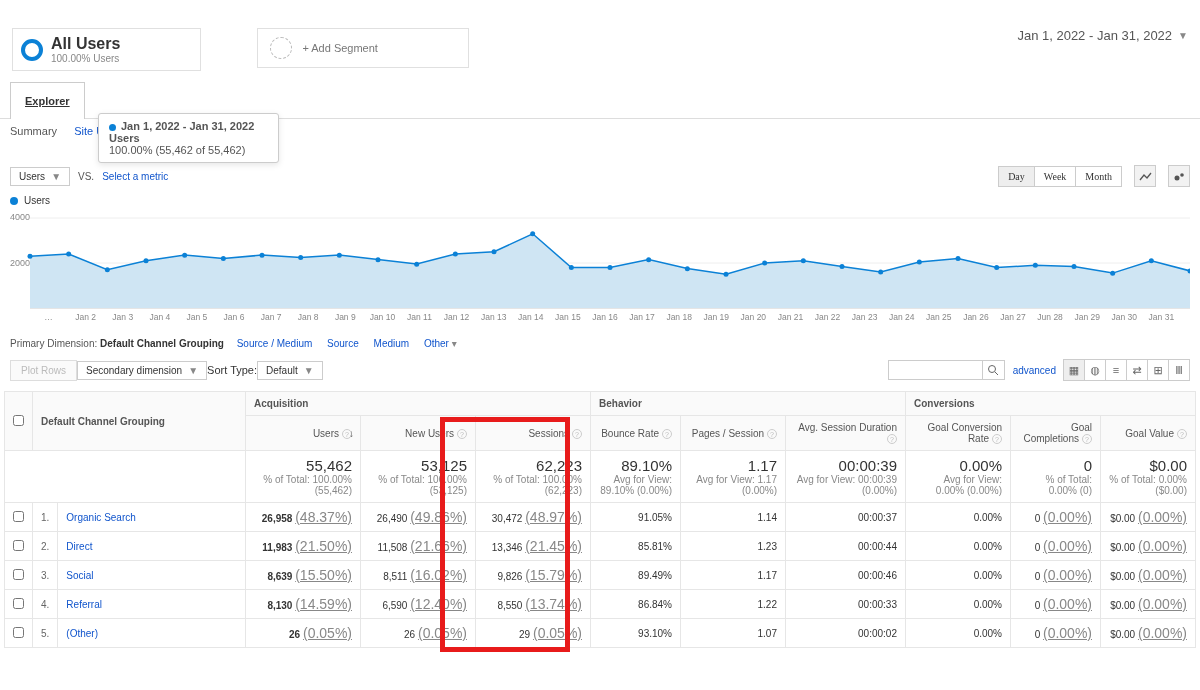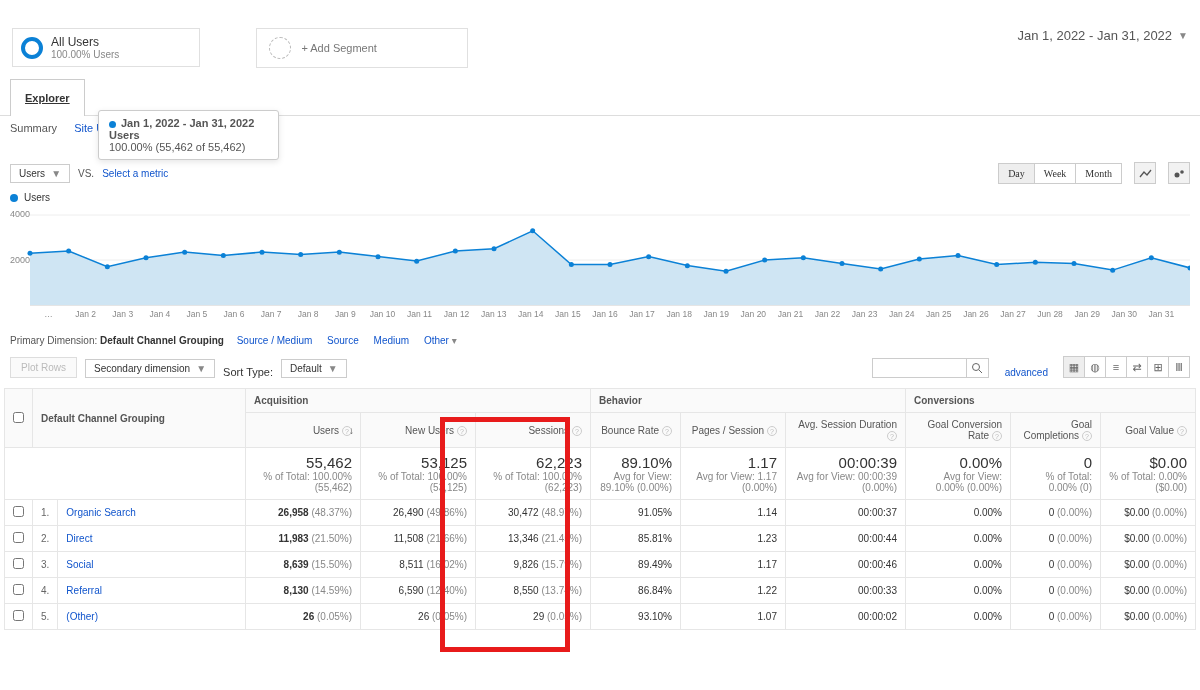--- a/index.html
+++ b/index.html
@@ -2,21 +2,21 @@
 <html><head>
 <meta charset="utf-8">
 <style>
 * { box-sizing: border-box; margin: 0; padding: 0; }
 body { font-family: Arial, Helvetica, sans-serif; font-size: 11px; color: #333; background: #fff; width: 1200px; }
 a { color: #1155cc; text-decoration: none; cursor: pointer; }
 
 .top-row { display: flex; align-items: flex-start; padding: 28px 12px 10px 12px; }
 .segment-box { border: 1px solid #e0e0e0; padding: 6px 80px 6px 8px; display: flex; align-items: center; margin-right: 22px; }
 .seg-circle { width: 22px; height: 22px; border: 4px solid #0b81d6; border-radius: 50%; margin-right: 8px; }
-.seg-title { font-size: 12px; font-weight: normal; }
+.seg-title { font-size: 16px; font-weight: bold; }
 .seg-sub { font-size: 10px; color: #888; }
 .add-seg-box { border: 1px solid #e0e0e0; padding: 8px 90px 8px 12px; display: flex; align-items: center; color: #777; margin-left: 34px; }
 .add-circle { width: 22px; height: 22px; border: 1px dashed #bbb; border-radius: 50%; margin-right: 10px; }
 .date-range { margin-left: auto; color: #555; font-size: 13px; display: flex; align-items: center; gap: 6px; }
 .chev { font-size: 10px; color: #888; }
 
 .tabs-row { border-bottom: 1px solid #ddd; padding: 0 10px; }
 .tab { display: inline-block; border: 1px solid #ccc; border-bottom: none; padding: 12px 14px; font-size: 11px; font-weight: bold; background: #fff; position: relative; top: 1px; text-decoration: underline; }
 .subtabs { padding: 6px 10px 4px 10px; color: #555; position: relative; }
 .subtabs span { margin-right: 14px; }
@@ -42,41 +42,41 @@
 .chart svg { width: 100%; height: 100%; }
 .ytick { position: absolute; left: 0; font-size: 9px; color: #888; }
 .xticks { display: flex; padding: 2px 10px 6px 20px; font-size: 8.5px; color: #888; }
 .xticks span { flex: 1; text-align: center; }
 
 .dim-row { padding: 10px 10px 6px 10px; font-size: 10px; color: #555; }
 .dim-row b { color: #333; margin-right: 4px; }
 .dim-row a { margin: 0 6px; }
 .other { color: #1155cc; }
 
-.filter-row { display: flex; align-items: flex-end; padding: 4px 10px 10px 10px; gap: 8px; }
+.filter-row { display: flex; align-items: center; padding: 4px 10px 10px 10px; }
 .disabled-btn { border: 1px solid #ddd; color: #bbb; padding: 4px 10px; font-size: 10px; background: #fafafa; }
 .search-box { margin-left: auto; display: flex; }
 .search-box input { border: 1px solid #ccc; width: 95px; padding: 3px; font-size: 11px; }
 .search-box .mag { border: 1px solid #ccc; border-left: none; width: 22px; display: flex; align-items: center; justify-content: center; }
 .adv { color: #1155cc; font-size: 10px; margin: 0 8px; }
 .view-icons { display: flex; }
 .view-icons .vi { width: 22px; height: 22px; border: 1px solid #ccc; margin-left: -1px; display: flex; align-items: center; justify-content: center; font-size: 11px; background: #fff; color: #666; }
 .view-icons .vi.active { background: #eee; }
 
 .tbl { width: calc(100% - 8px); margin: 0 4px; border-collapse: collapse; font-size: 10px; }
 .tbl th, .tbl td { border: 1px solid #e6e6e6; padding: 6px 8px; }
 .tbl .grp-head th { background: #fafafa; text-align: left; font-weight: bold; font-size: 10px; color: #555; }
 .tbl .col-head th { background: #fafafa; text-align: left; font-weight: normal; font-size: 10px; color: #555; position: relative; }
 .tbl .col-head th.right { text-align: right; }
 .tbl .col-head .q { display: inline-block; width: 10px; height: 10px; border: 1px solid #ccc; border-radius: 50%; font-size: 7px; text-align: center; line-height: 9px; color: #bbb; margin-left: 3px; }
 .sort-arrow { position: absolute; right: 6px; top: 50%; transform: translateY(-50%); font-size: 10px; color: #666; }
 .tbl td { text-align: right; }
 .tbl td.left { text-align: left; }
 .tbl td.num { color: #333; }
-.tbl .pct { color: #888; font-size: 10px; }
+.tbl .pct { color: #888; font-size: 14px; text-decoration: underline; }
 .tbl .big { font-size: 15px; }
 .tbl .tot-sub { color: #888; font-size: 10px; }
 .tbl .ck { width: 22px; text-align: center; }
 .tbl input[type=checkbox] { width: 11px; height: 11px; }
 
 .col-acq-users   { width: 115px; }
 .col-acq-new     { width: 115px; }
 .col-acq-sess    { width: 115px; }
 .col-beh-br      { width: 90px; }
 .col-beh-ps      { width: 105px; }

